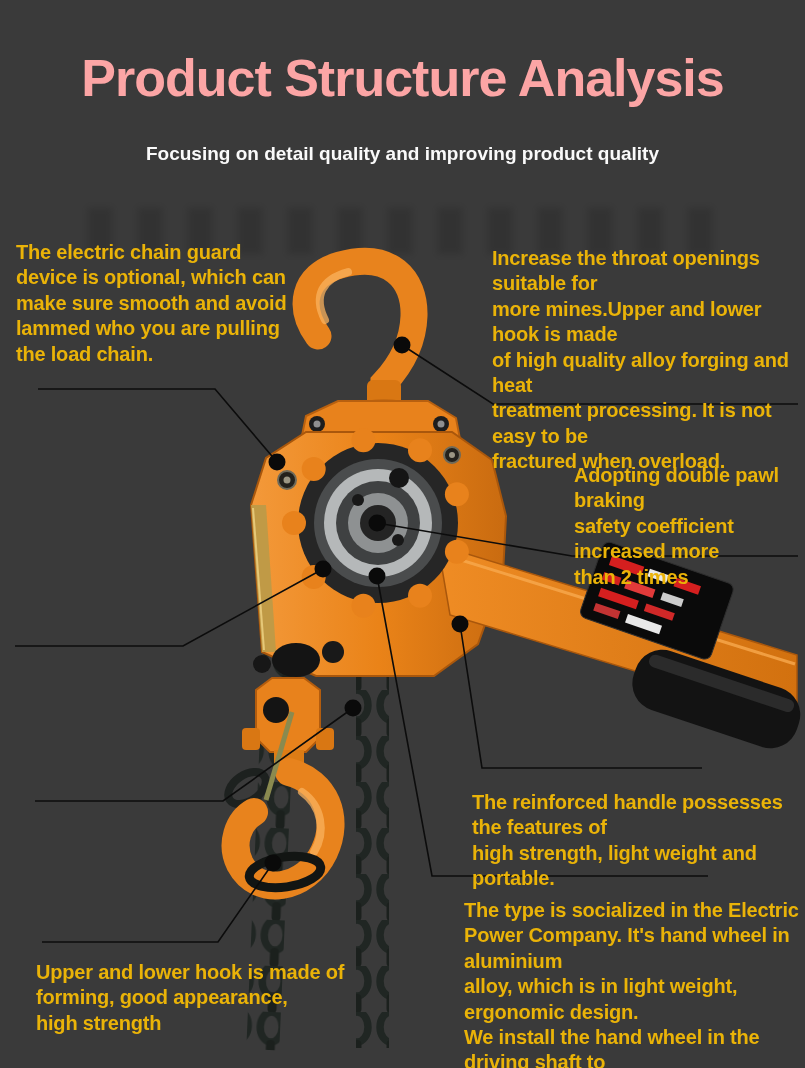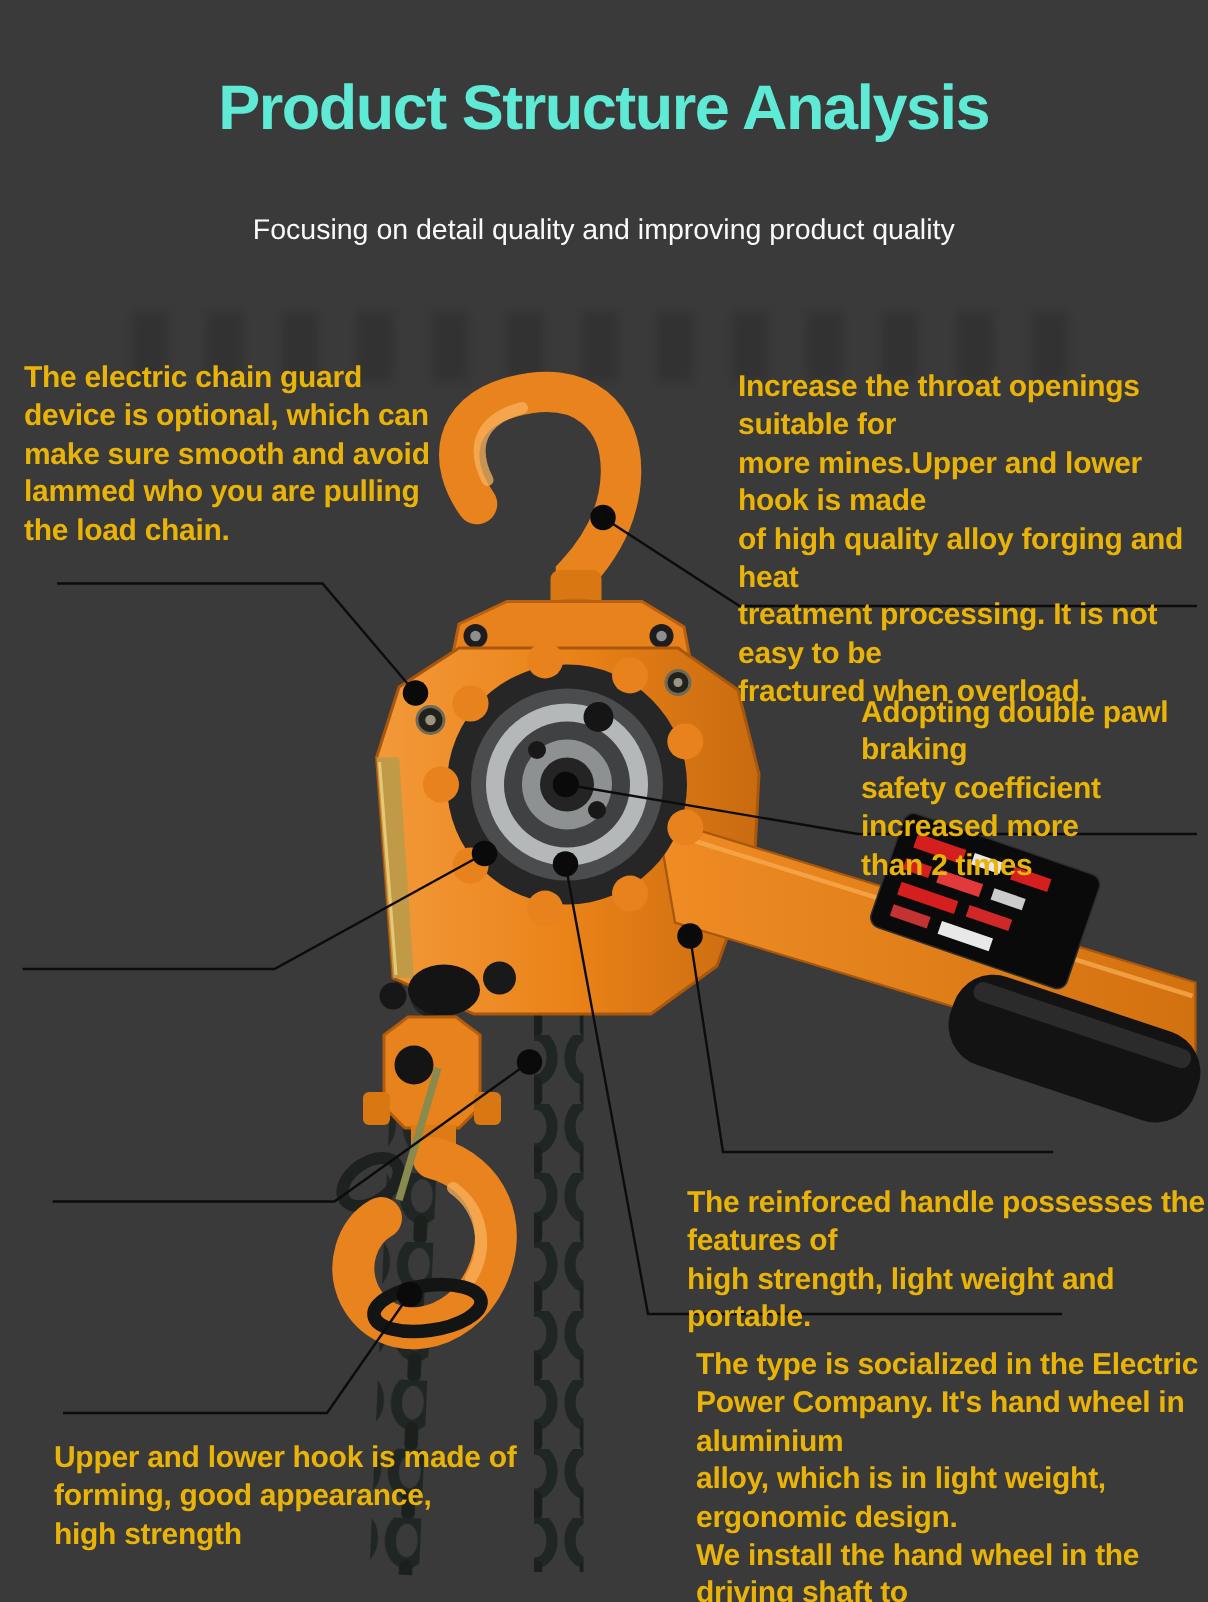--- a/index.html
+++ b/index.html
@@ -1,32 +1,32 @@
 <!DOCTYPE html>
 <html><head>
 <meta charset="utf-8">
 <style>
   html,body{margin:0;padding:0;background:#3a3a3a;}
   .stage{position:relative;width:805px;height:1068px;background:#3a3a3a;overflow:hidden;
          font-family:"Liberation Sans",sans-serif;}
   .title{position:absolute;top:48px;left:0;width:805px;text-align:center;
-         font-size:42px;font-weight:bold;letter-spacing:-1px;color:#5eead4;}
+         font-size:52px;font-weight:bold;letter-spacing:-1px;color:#fca5a5;}
   .subtitle{position:absolute;top:143px;left:0;width:805px;text-align:center;
-            font-size:19px;font-weight:normal;color:#fafafa;}
+            font-size:19px;font-weight:bold;color:#fafafa;}
   .watermark{position:absolute;top:208px;left:88px;width:640px;height:46px;
              background:repeating-linear-gradient(90deg,rgba(22,22,22,.45) 0 24px,rgba(22,22,22,0) 24px 50px);
              filter:blur(3px);opacity:.45;}
   .ann{position:absolute;font-size:20px;font-weight:bold;line-height:25.4px;
        color:#eab308;white-space:pre-line;letter-spacing:-0.2px;}
   .a1{left:16px;top:240px;}
   .a2{left:492px;top:246px;}
   .a3{left:574px;top:463px;}
   .a4{left:8px;top:517px;}
   .a5{left:5px;top:716px;}
-  .a6{left:458px;top:790px;}
+  .a6{left:472px;top:790px;}
   .a7{left:464px;top:898px;}
   .a8{left:22px;top:960px;margin-left:14px;}
   svg.scene{position:absolute;left:0;top:0;}
 </style>
 </head>
 <body>
 
 <div class="stage">
 
   <div class="title">Product Structure Analysis</div>

